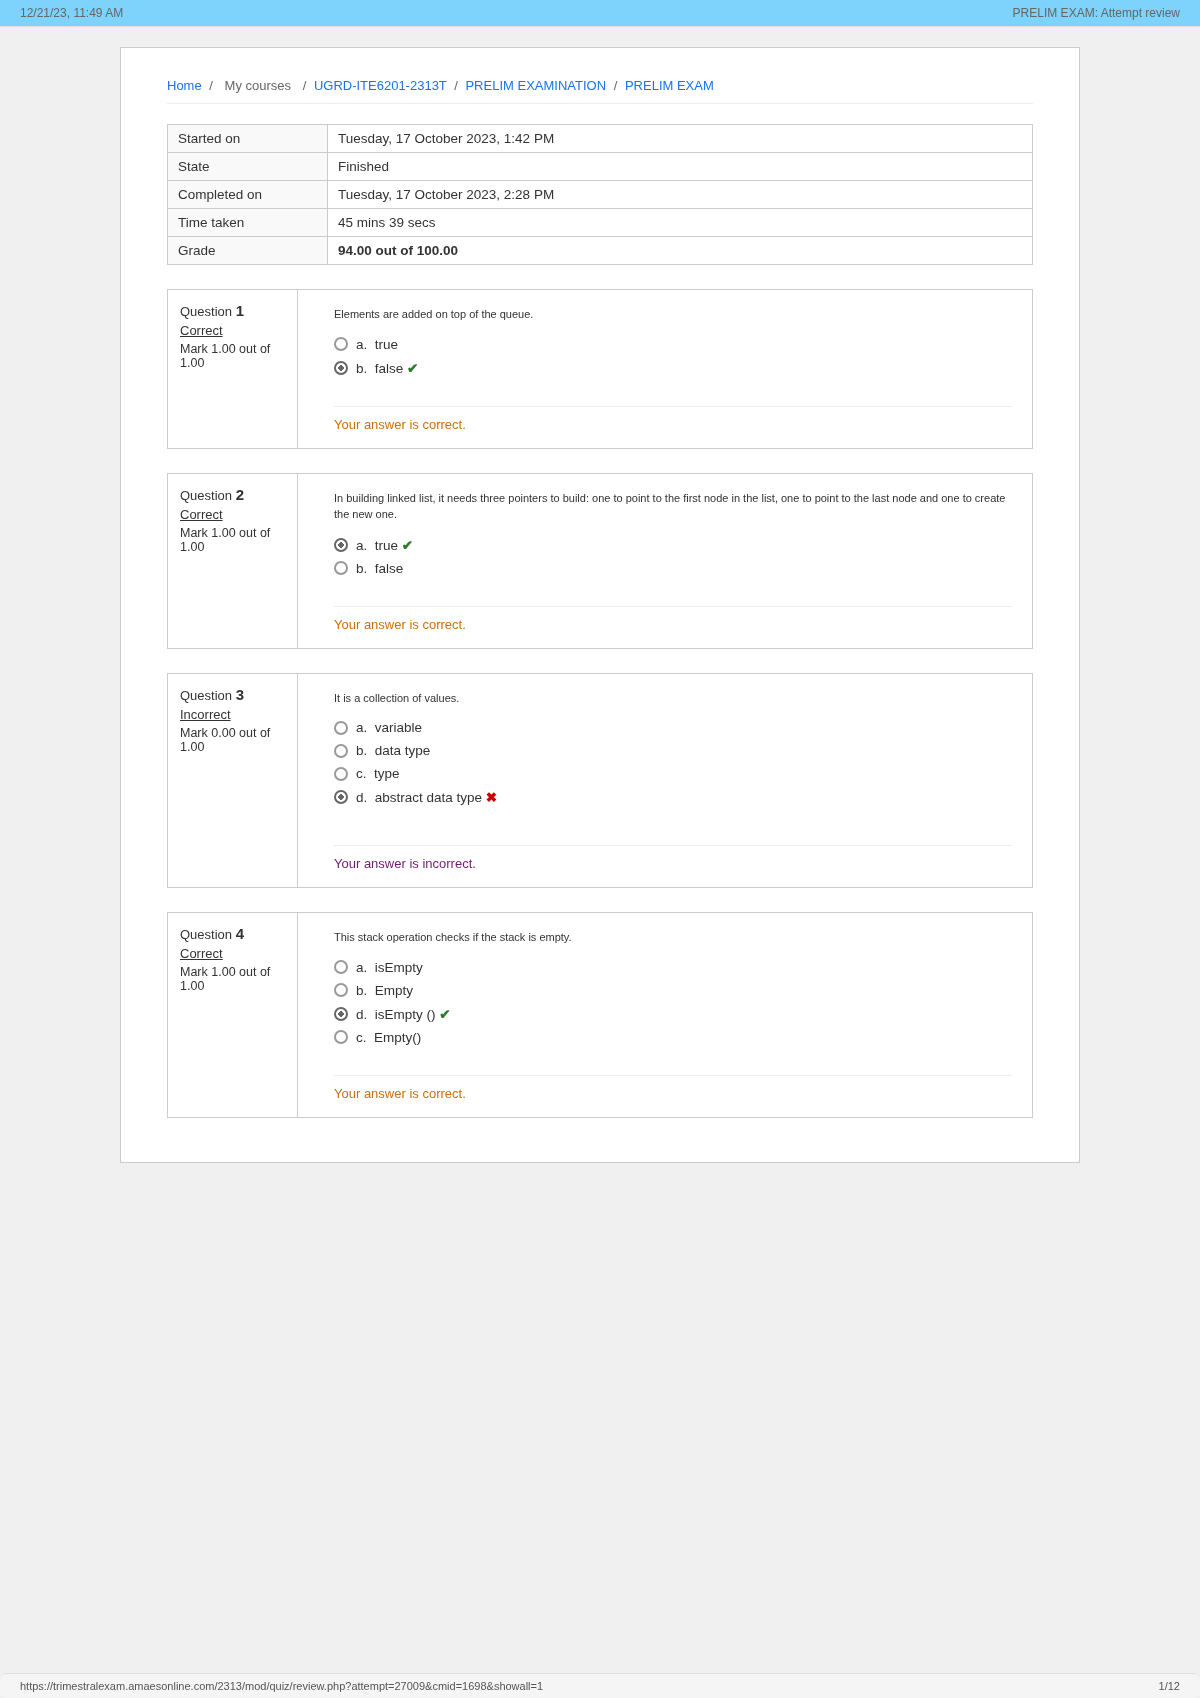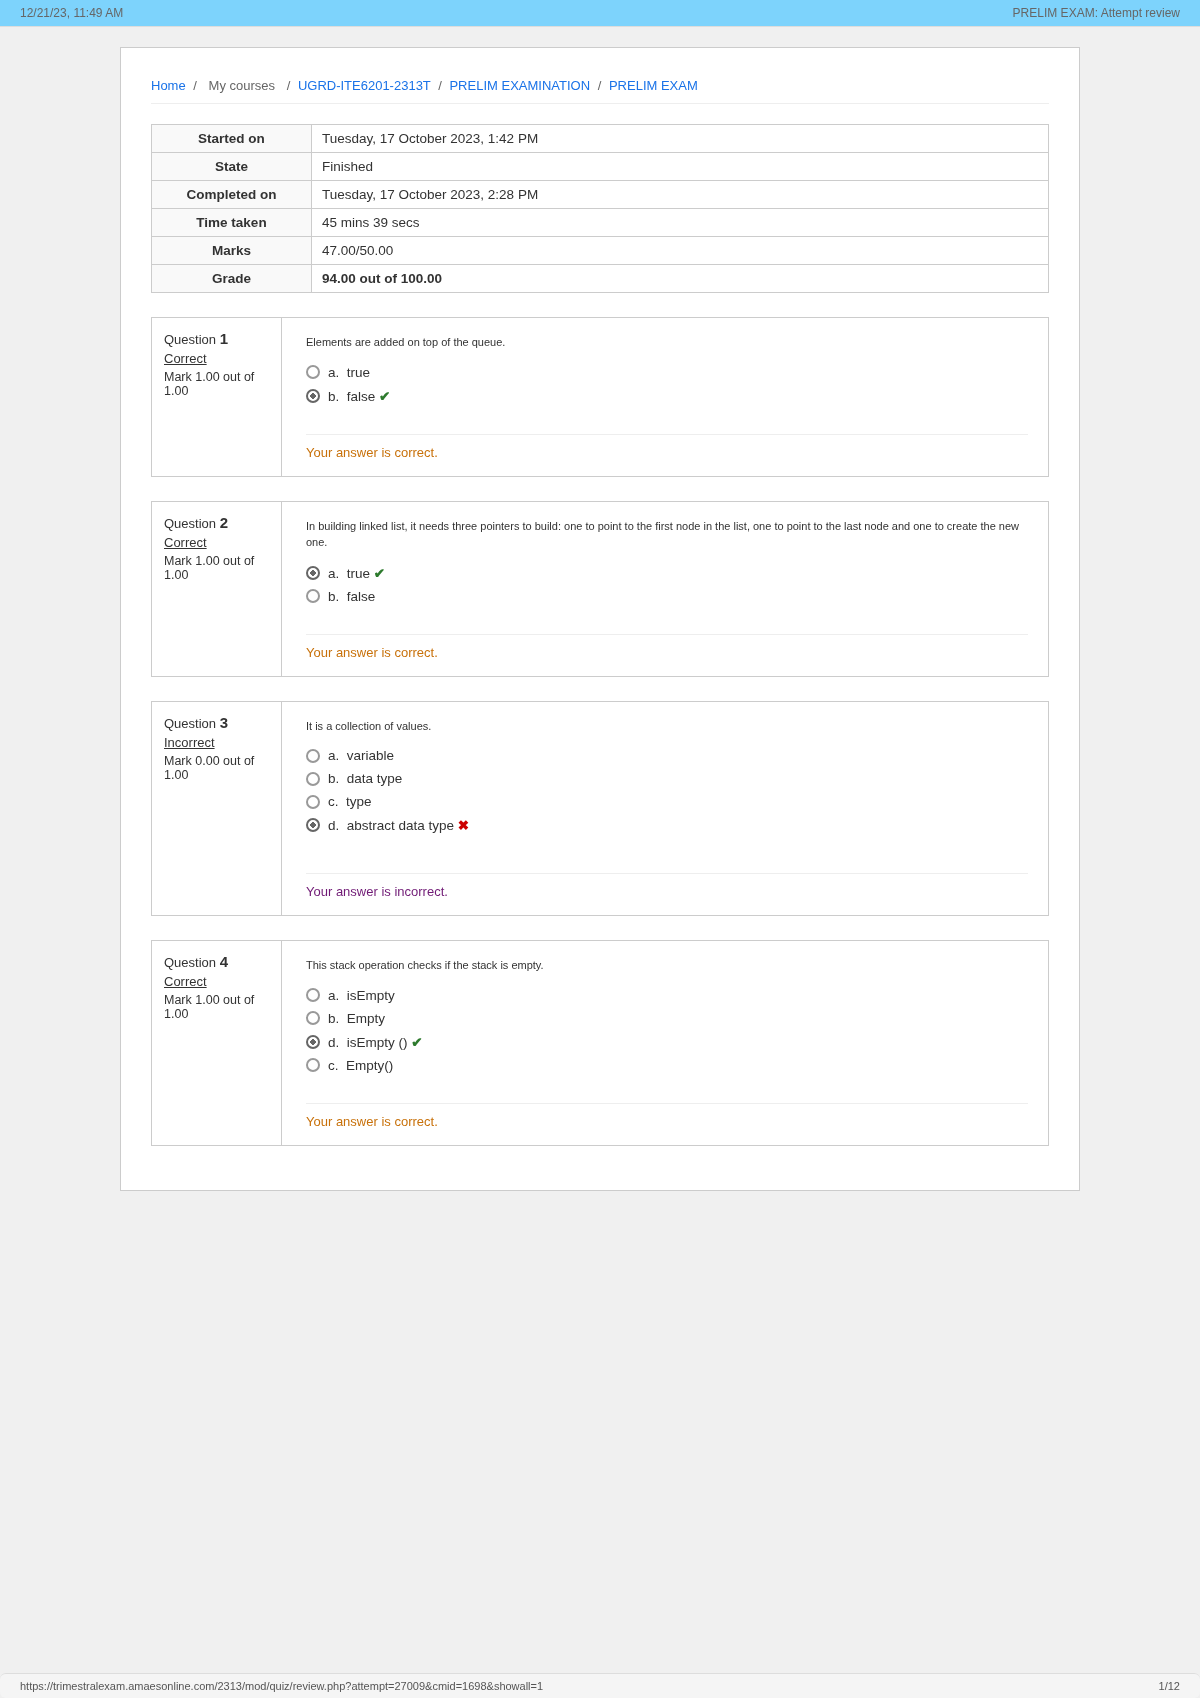--- a/index.html
+++ b/index.html
@@ -17,21 +17,21 @@
       color: #666;
       display: flex;
       justify-content: space-between;
       align-items: center;
     }
     .main-content {
       max-width: 960px;
       margin: 20px auto;
       background: #fff;
       border: 1px solid #ccc;
-      padding: 20px 30px;
+      padding: 20px 46px;
     }
     .breadcrumb {
       font-size: 13px;
       margin-bottom: 20px;
       padding: 10px 0;
       border-bottom: 1px solid #eee;
     }
     .breadcrumb a {
       color: #1a73e8;
       text-decoration: none;
@@ -42,29 +42,29 @@
       width: 100%;
       border-collapse: collapse;
       margin-bottom: 24px;
     }
     .summary-table tr td {
       padding: 6px 10px;
       border: 1px solid #ccc;
       font-size: 13.5px;
     }
     .summary-table tr td:first-child {
-      text-align: center;
-      font-weight: bold;
+      text-align: left;
+      font-weight: normal;
       width: 160px;
       background: #f9f9f9;
     }
 
     .question-block {
       display: flex;
-      gap: 4px;
+      gap: 16px;
       border: 1px solid #ccc;
       margin-bottom: 24px;
     }
     .question-sidebar {
       width: 130px;
       min-width: 130px;
       border-right: 1px solid #ccc;
       padding: 12px;
       font-size: 12.5px;
       background: #fff;
@@ -177,24 +177,20 @@
     </tr>
     <tr>
       <td>Completed on</td>
       <td>Tuesday, 17 October 2023, 2:28 PM</td>
     </tr>
     <tr>
       <td>Time taken</td>
       <td>45 mins 39 secs</td>
     </tr>
     <tr>
-      <td>Marks</td>
-      <td>47.00/50.00</td>
-    </tr>
-    <tr>
       <td>Grade</td>
       <td><strong>94.00 out of 100.00</strong></td>
     </tr>
   </tbody>
     </table>
 
   <div id="questions-container">
       <div class="question-block">
         <div class="question-sidebar">
       <div class="q-number">Question <strong>1</strong></div>

